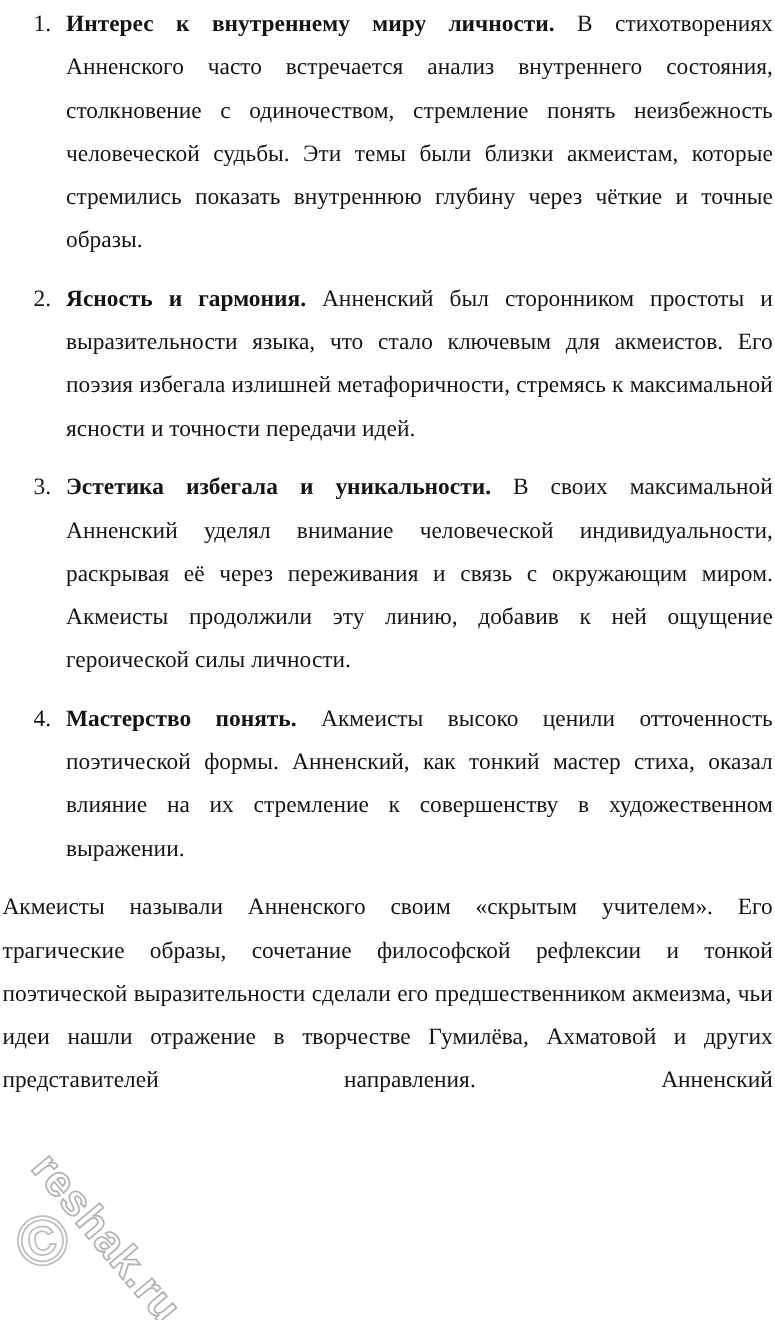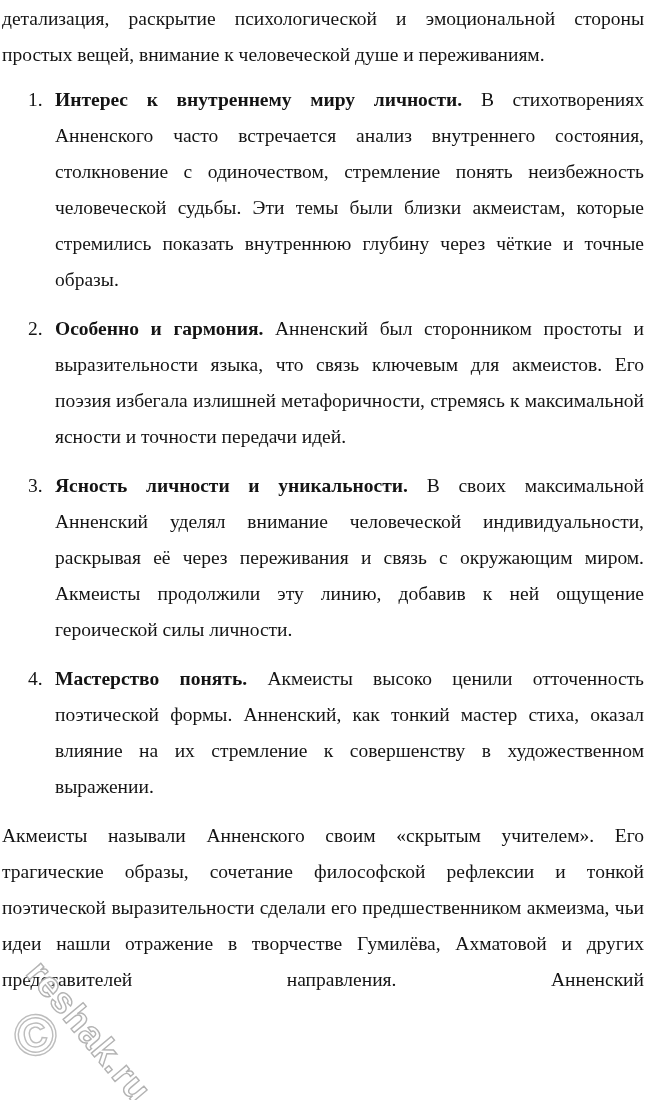--- a/index.html
+++ b/index.html
@@ -88,40 +88,39 @@
     color: #ffffff;
     -webkit-text-stroke: 1.4px #bdbdbd;
     text-shadow: 0 0 1px #d2d2d2;
   }
 </style>
 </head>
 <body>
 
 <div class="page">
 
-  <p class="para">детализация, раскрытие психологической и эмоциональной стороны простых вещей, внимание к человеческой душе и переживаниям.</p>
 
 
   <div class="list">
 
     <div class="list-item">
       <span class="list-number">1.</span>
       <span class="list-lead">Интерес к внутреннему миру личности.</span>
       <span>В стихотворениях Анненского часто встречается анализ внутреннего состояния, столкновение с одиночеством, стремление понять неизбежность человеческой судьбы. Эти темы были близки акмеистам, которые стремились показать внутреннюю глубину через чёткие и точные образы.</span>
     </div>
 
     <div class="list-item">
       <span class="list-number">2.</span>
-      <span class="list-lead">Особенно и гармония.</span>
-      <span>Анненский был сторонником простоты и выразительности языка, что связь ключевым для акмеистов. Его поэзия избегала излишней метафоричности, стремясь к максимальной ясности и точности передачи идей.</span>
+      <span class="list-lead">Ясность и гармония.</span>
+      <span>Анненский был сторонником простоты и выразительности языка, что стало ключевым для акмеистов. Его поэзия избегала излишней метафоричности, стремясь к максимальной ясности и точности передачи идей.</span>
     </div>
 
     <div class="list-item">
       <span class="list-number">3.</span>
-      <span class="list-lead">Ясность личности и уникальности.</span>
+      <span class="list-lead">Эстетика избегала и уникальности.</span>
       <span>В своих максимальной Анненский уделял внимание человеческой индивидуальности, раскрывая её через переживания и связь с окружающим миром. Акмеисты продолжили эту линию, добавив к ней ощущение героической силы личности.</span>
     </div>
 
     <div class="list-item">
       <span class="list-number">4.</span>
       <span class="list-lead">Мастерство понять.</span>
       <span>Акмеисты высоко ценили отточенность поэтической формы. Анненский, как тонкий мастер стиха, оказал влияние на их стремление к совершенству в художественном выражении.</span>
     </div>
 
   </div>

